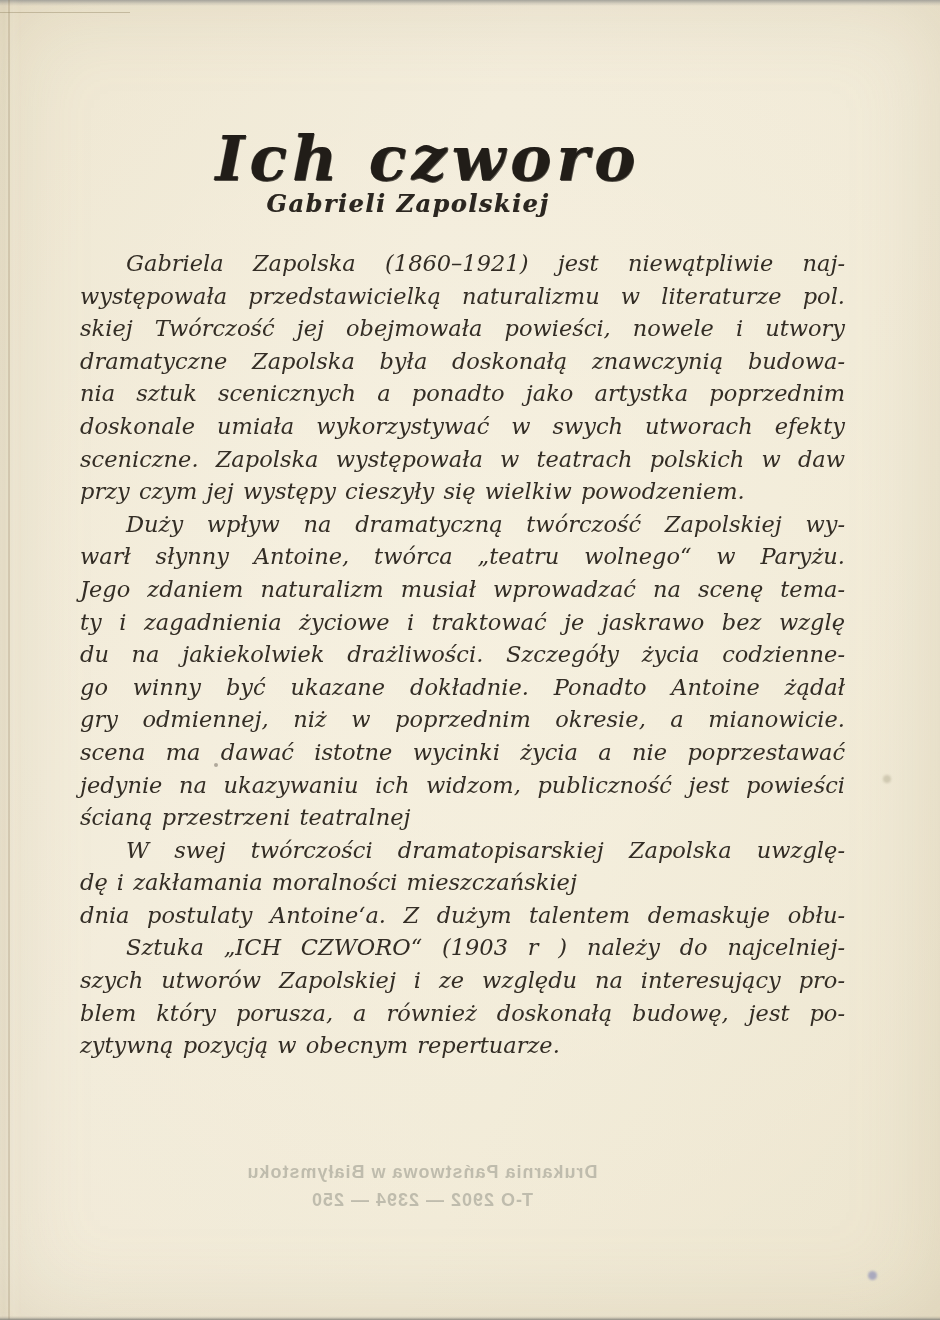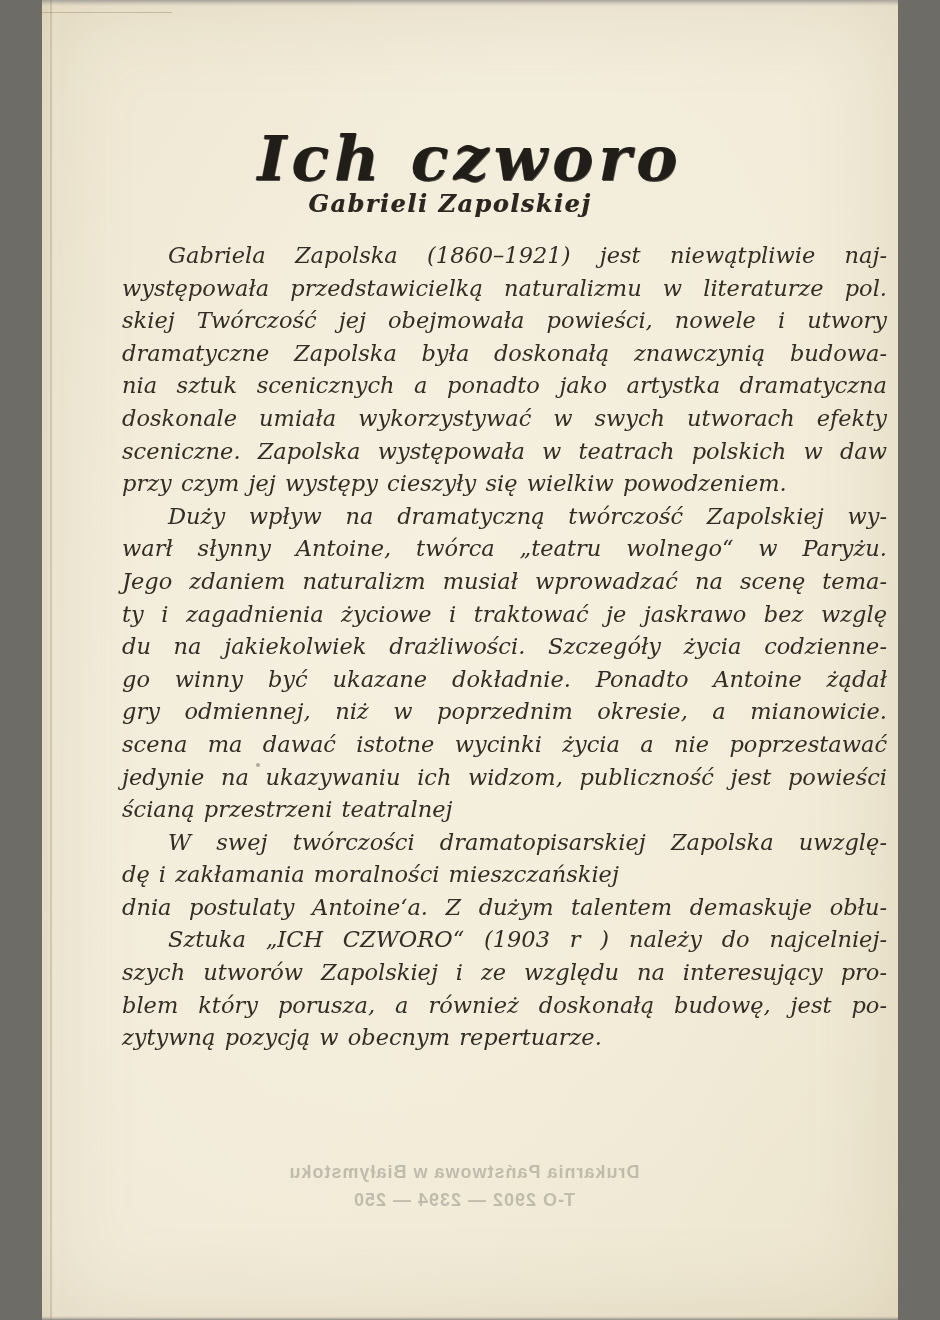--- a/index.html
+++ b/index.html
@@ -2,21 +2,21 @@
 <html><head>
 <meta charset="utf-8">
 <style>
   html, body {
     margin: 0;
     padding: 0;
     background: #6e6c66;
   }
   .page {
     position: relative;
-    width: 856px;
+    width: 940px;
     height: 1320px;
     margin: 0 auto;
     background:
       radial-gradient(ellipse 120% 100% at 50% 45%, rgba(255,252,240,0.35), rgba(0,0,0,0) 70%),
       linear-gradient(115deg, #ede5cf 0%, #f1ead8 35%, #f0e9d5 65%, #ece4cd 100%);
     background-color: #efe8d4;
     box-shadow: inset 0 0 90px rgba(170,150,110,0.22);
     overflow: hidden;
     font-family: "DejaVu Serif", serif;
   }
@@ -79,21 +79,21 @@
     font-style: italic;
     font-weight: 700;
     letter-spacing: 1.5px;
     color: #2b2620;
     text-shadow: 0.4px 0.4px 0 rgba(43,38,32,0.6);
   }
 
   
   .body-text {
     position: absolute;
-    top: 239px;
+    top: 247px;
     left: 80px;
     width: 765px;
     font-style: italic;
     font-size: 22.5px;
     line-height: 32.6px;
     color: #332d25;
     word-spacing: 2px;
   }
   .line {
     text-align: justify;
@@ -132,21 +132,21 @@
   <h1 class="title">Ich czworo</h1>
   <h2 class="subtitle">Gabrieli Zapolskiej</h2>
 
   <div class="body-text">
 
     <div class="paragraph">
       <div class="line indent">Gabriela Zapolska (1860–1921) jest niewątpliwie naj-</div>
       <div class="line">występowała przedstawicielką naturalizmu w literaturze pol.</div>
       <div class="line">skiej Twórczość jej obejmowała powieści, nowele i utwory</div>
       <div class="line">dramatyczne Zapolska była doskonałą znawczynią budowa-</div>
-      <div class="line">nia sztuk scenicznych a ponadto jako artystka dramatyczna</div>
+      <div class="line">nia sztuk scenicznych a ponadto jako artystka poprzednim</div>
       <div class="line">doskonale umiała wykorzystywać w swych utworach efekty</div>
       <div class="line">sceniczne. Zapolska występowała w teatrach polskich w daw</div>
       <div class="line last">przy czym jej występy cieszyły się wielkiw powodzeniem.</div>
     </div>
 
     <div class="paragraph">
       <div class="line indent">Duży wpływ na dramatyczną twórczość Zapolskiej wy-</div>
       <div class="line">warł słynny Antoine, twórca „teatru wolnego“ w Paryżu.</div>
       <div class="line">Jego zdaniem naturalizm musiał wprowadzać na scenę tema-</div>
       <div class="line">ty i zagadnienia życiowe i traktować je jaskrawo bez wzglę</div>

